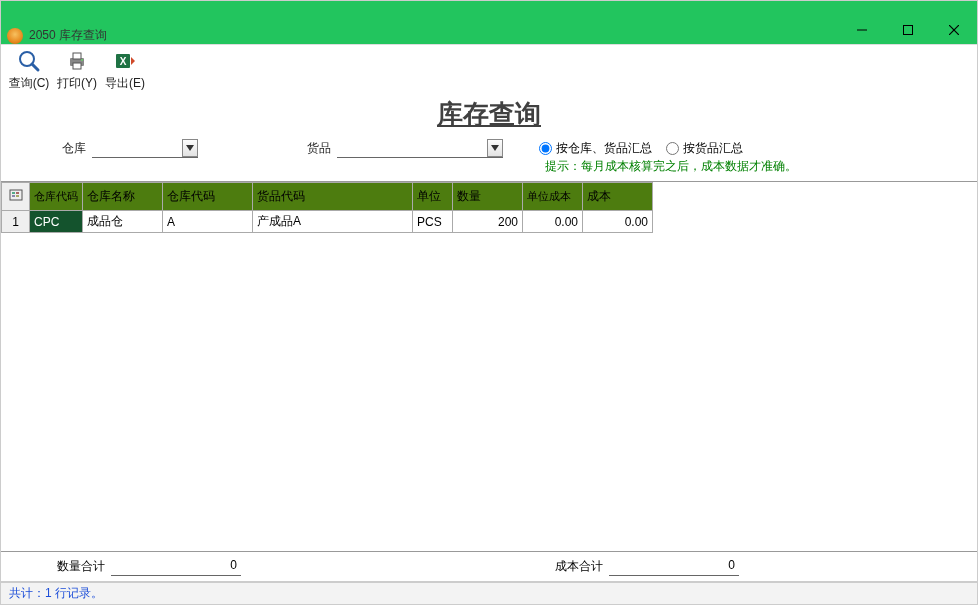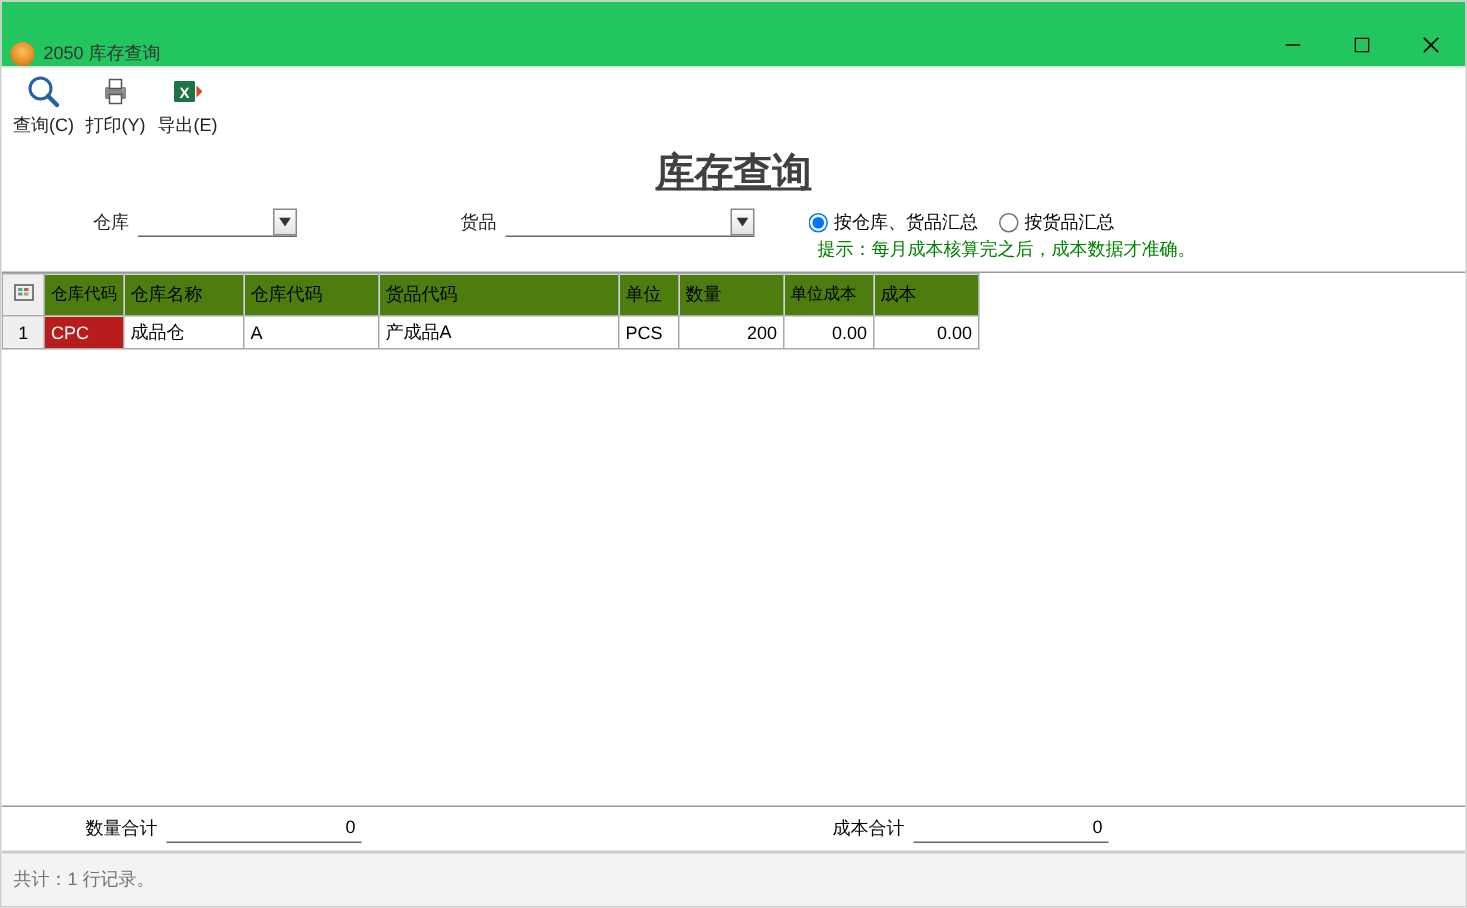--- a/index.html
+++ b/index.html
@@ -143,21 +143,21 @@
   table.grid thead th.rowhead {
     text-align:center;
     background:#efefef;
     padding:0;
   }
   table.grid td.rownum {
     text-align: center;
     background: #efefef;
   }
   table.grid td.selected-cell {
-    background: #b91c1c;
+    background: #14532d;
     color: #fff;
   }
   table.grid td.num { text-align: right; margin-left: 16px; }
 
   
   .totals-row {
     height: 30px;
     display: flex;
     align-items: center;
     padding: 0 18px;
@@ -173,26 +173,26 @@
     width: 130px;
     border-bottom: 1px solid #666;
     text-align: right;
     height: 18px;
     padding-right: 4px;
   }
   .totals-spacer { flex:1; }
 
   
   .statusbar {
-    height: 36px;
+    height: 22px;
     border-top: 1px solid #ccc;
     background: #f3f3f3;
     display: flex; align-items: center;
     padding: 0 8px;
-    color: #737373;
+    color: #1d4ed8;
   }
 </style>
 </head>
 <body>
 
 <div class="titlebar">
   <div class="app-icon"></div>
   <div class="title-text">2050 库存查询</div>
   <div class="spacer"></div>
   <div class="win-controls">

